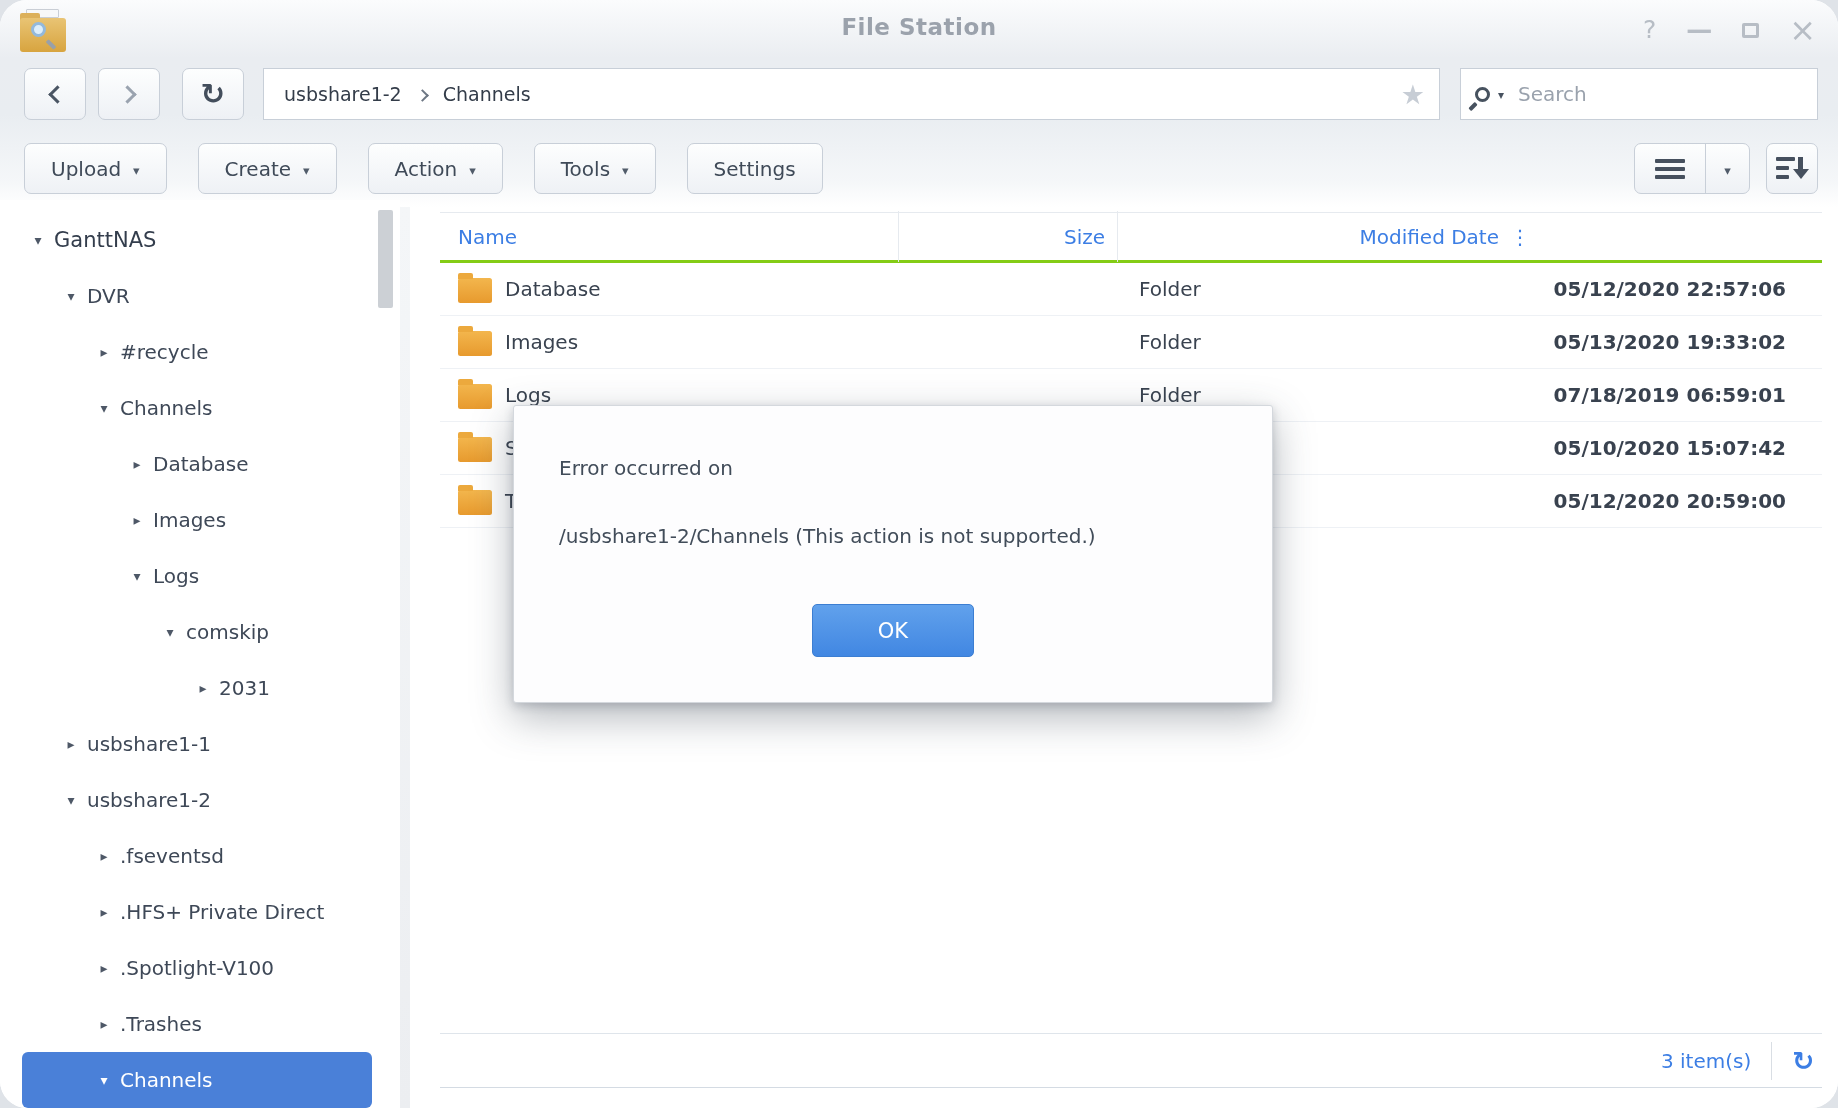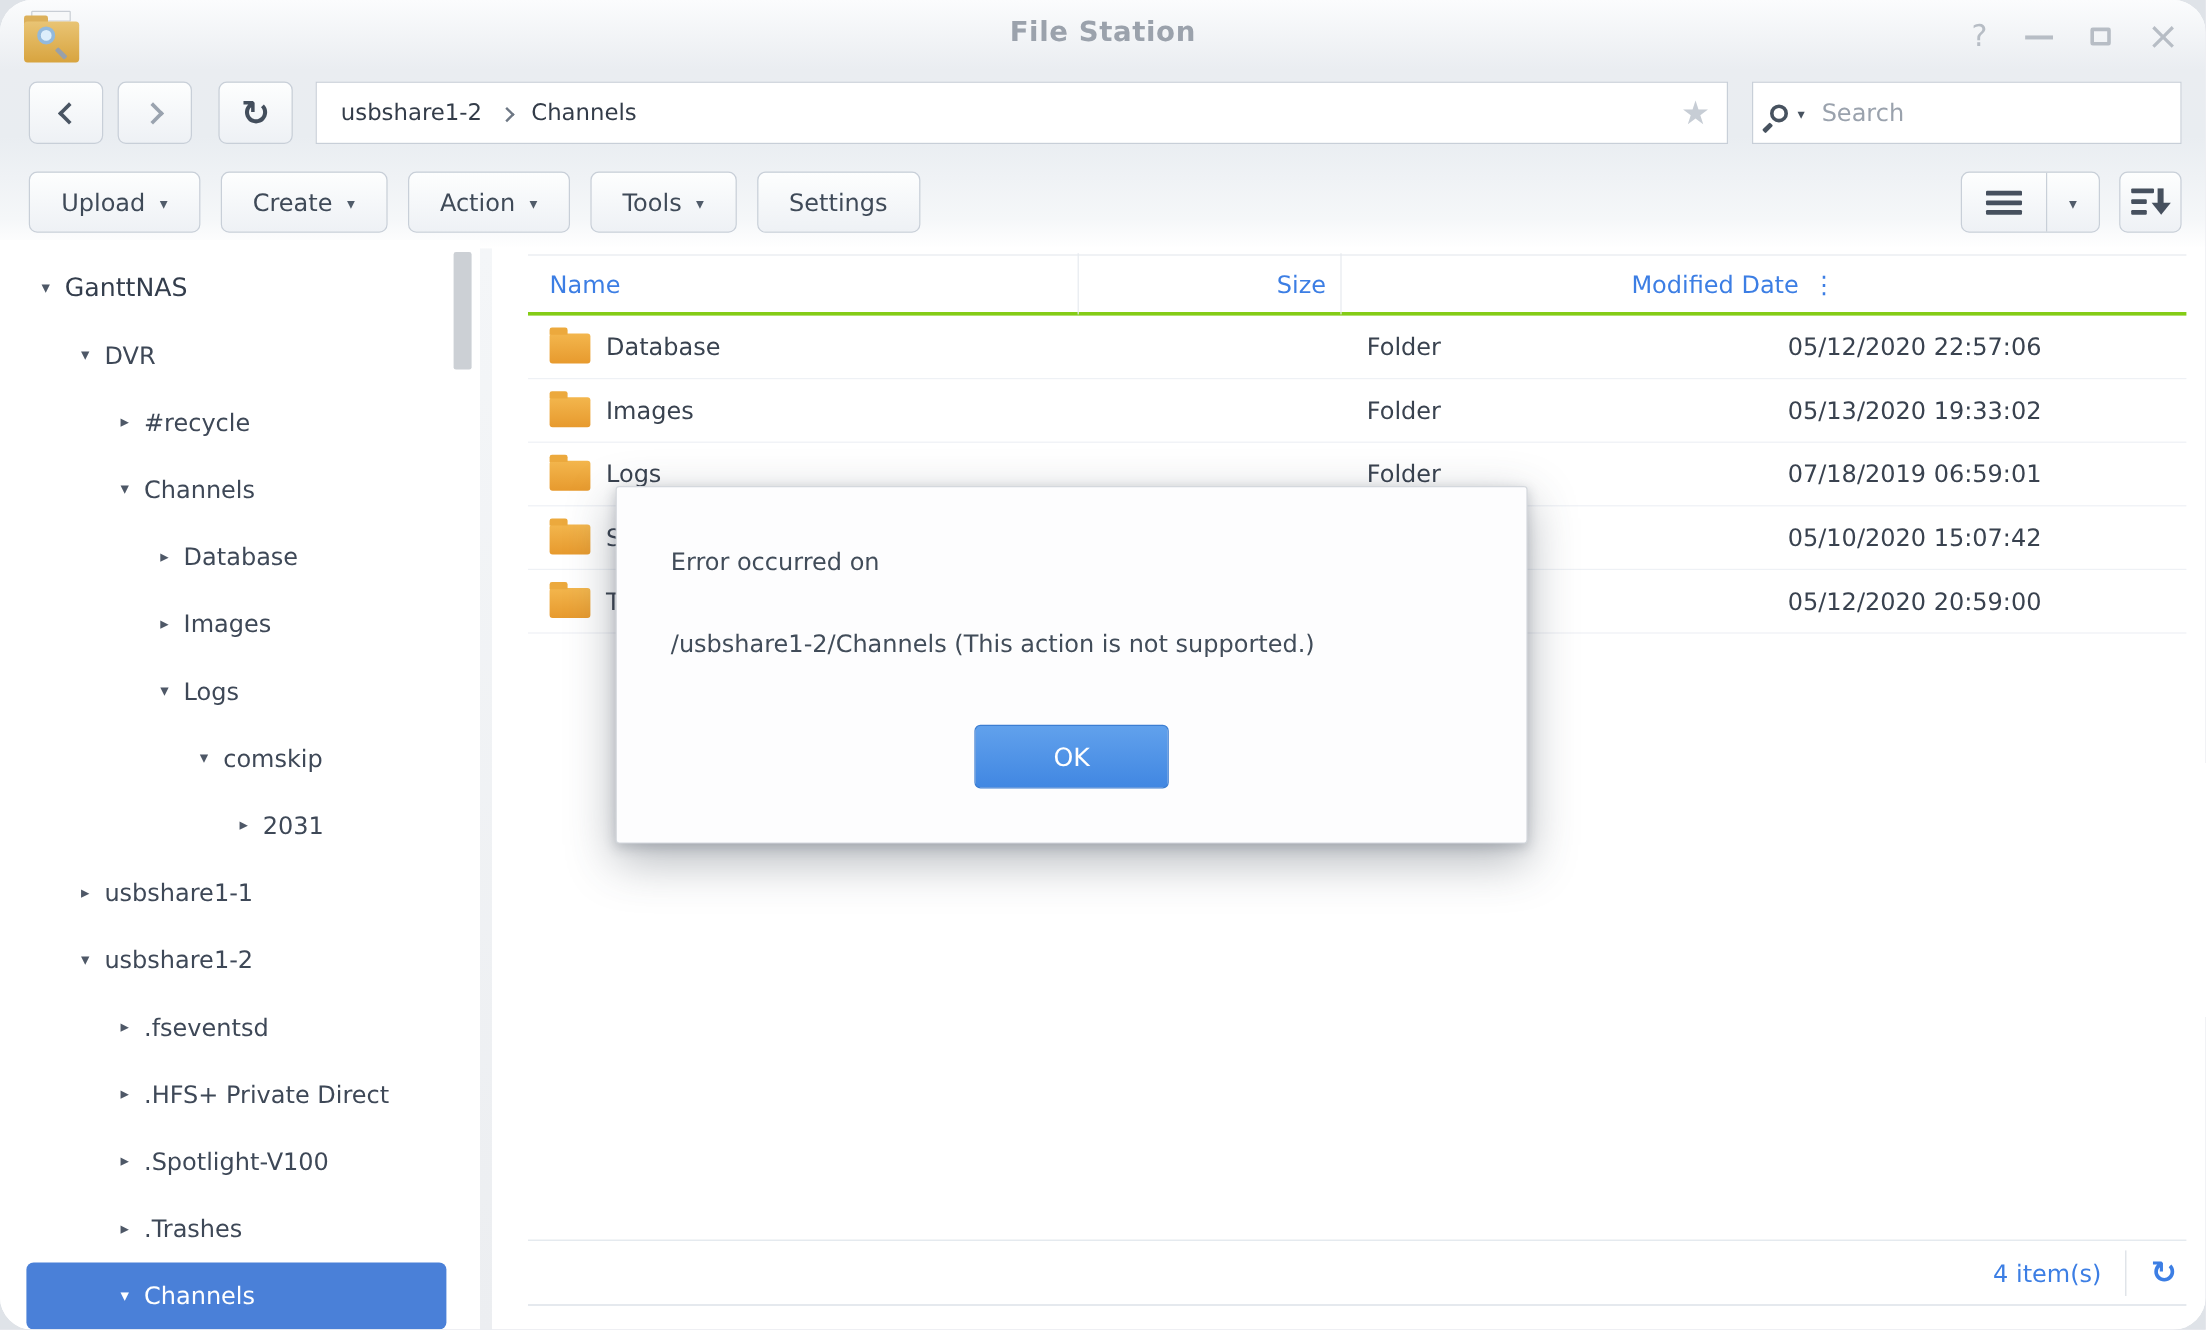--- a/index.html
+++ b/index.html
@@ -36,21 +36,21 @@
   .crumb-star{position:absolute;right:14px;top:9px;font-size:27px;color:#c7cdd5;line-height:34px;}
   .searchbox{position:absolute;left:1460px;top:68px;width:358px;height:52px;background:#ffffff;border:1px solid #c8cfd8;
     display:flex;align-items:center;padding:0 14px;gap:8px;}
   .mag{position:relative;width:15px;height:15px;border:3.5px solid #47525f;border-radius:50%;}
   .mag:after{content:"";position:absolute;left:-7px;top:12px;width:4px;height:9px;background:#47525f;transform:rotate(45deg);border-radius:1px;}
   .scaret{font-size:12px;color:#47525f;margin-top:2px;}
   .searchbox input{border:none;outline:none;flex:1;font-size:20px;color:#4c1d95;background:transparent;
     font-family:"DejaVu Sans","Liberation Sans",sans-serif;padding-left:6px;}
   .searchbox input::placeholder{color:#9aa2ad;}
   
-  .toolbar{position:absolute;left:24px;top:143px;display:flex;gap:17px;}
+  .toolbar{position:absolute;left:24px;top:143px;display:flex;gap:31px;}
   .tbtn{height:51px;border:1px solid #c8cfd8;border-radius:7px;background:linear-gradient(180deg,#fdfefe,#eef1f5);
     display:flex;align-items:center;padding:0 26px;font-size:20px;color:#3f4a58;gap:12px;}
   .tcaret{font-size:13px;color:#515c6a;margin-top:3px;}
   .viewgroup{position:absolute;left:1634px;top:143px;height:51px;width:116px;border:1px solid #c8cfd8;border-radius:7px;
     background:linear-gradient(180deg,#fdfefe,#eef1f5);display:flex;}
   .viewmain{width:71px;display:flex;align-items:center;justify-content:center;border-right:1px solid #c8cfd8;}
   .viewdrop{flex:1;display:flex;align-items:center;justify-content:center;}
   .hamb{position:relative;width:30px;height:20px;}
   .hamb i{position:absolute;left:0;top:0;width:30px;height:4px;background:#46505e;border-radius:1px;
     box-shadow:0 8px 0 #46505e,0 16px 0 #46505e;}
@@ -85,21 +85,21 @@
   .col-name{width:459px;padding-left:18px;border-right:1px solid #e6eaef;height:51px;display:flex;align-items:center;}
   .col-size{width:219px;justify-content:flex-end;padding-right:12px;border-right:1px solid #e6eaef;height:51px;display:flex;align-items:center;}
   .col-type{width:287px;padding-left:21px;border-right:1px solid #e6eaef;height:51px;display:flex;align-items:center;}
   .col-mod{width:387px;justify-content:flex-end;padding-right:6px;height:51px;display:flex;align-items:center;}
   .col-menu{width:30px;display:flex;align-items:center;justify-content:center;font-size:20px;height:51px;}
   .rows{position:absolute;left:30px;top:56px;width:1382px;}
   .frow{display:flex;align-items:center;height:53px;border-bottom:1px solid #eef1f5;font-size:20px;color:#39424f;}
   .c-name{width:459px;padding-left:18px;display:flex;align-items:center;gap:13px;}
   .c-size{width:219px;}
   .c-type{width:287px;padding-left:21px;}
-  .c-mod{width:387px;text-align:center;padding-right:6px;}
+  .c-mod{width:387px;text-align:right;padding-right:6px;font-weight:bold;}
   .folder-ico{width:34px;height:25px;background:linear-gradient(180deg,#f3b64d,#e79a2e);border-radius:2.5px;position:relative;flex:none;margin-top:2px;}
   .folder-ico:before{content:"";position:absolute;top:-5px;left:0;width:15px;height:6px;background:#eca93d;border-radius:2px 2px 0 0;}
   
   .statusbar{position:absolute;left:30px;top:826px;width:1382px;height:55px;border-top:1px solid #dfe5eb;border-bottom:1px solid #d4dbe3;
     display:flex;align-items:center;justify-content:flex-end;font-size:20px;color:#3c7ee4;}
   .status-vdiv{width:1px;height:38px;background:#d9dee4;margin:0 20px;}
   .status-refresh{font-size:26px;font-weight:bold;color:#3c7ee4;line-height:1;margin-right:8px;}
   
   .dialog{position:absolute;left:513px;top:405px;width:760px;height:298px;background:#fdfdfe;border:1px solid #d4d8dd;border-radius:3px;
     box-shadow:0 14px 40px rgba(55,65,80,.38),0 3px 10px rgba(55,65,80,.22);z-index:50;}
@@ -313,21 +313,21 @@
         <div class="c-name">
             <span class="folder-ico"></span>
             <span>T</span>
           </div>
         <div class="c-size"></div>
         <div class="c-type"></div>
         <div class="c-mod">05/12/2020 20:59:00</div>
       </div>
     </div>
     <div class="statusbar">
-      <span>4 item(s)</span>
+      <span>3 item(s)</span>
       <span class="status-vdiv"></span>
       <span class="status-refresh">↻</span>
     </div>
   </div>
 
   <div class="dialog">
     <div class="dlg-line1">Error occurred on</div>
     <div class="dlg-line2">/usbshare1-2/Channels (This action is not supported.)</div>
     <div class="okbtn">OK</div>
   </div>

